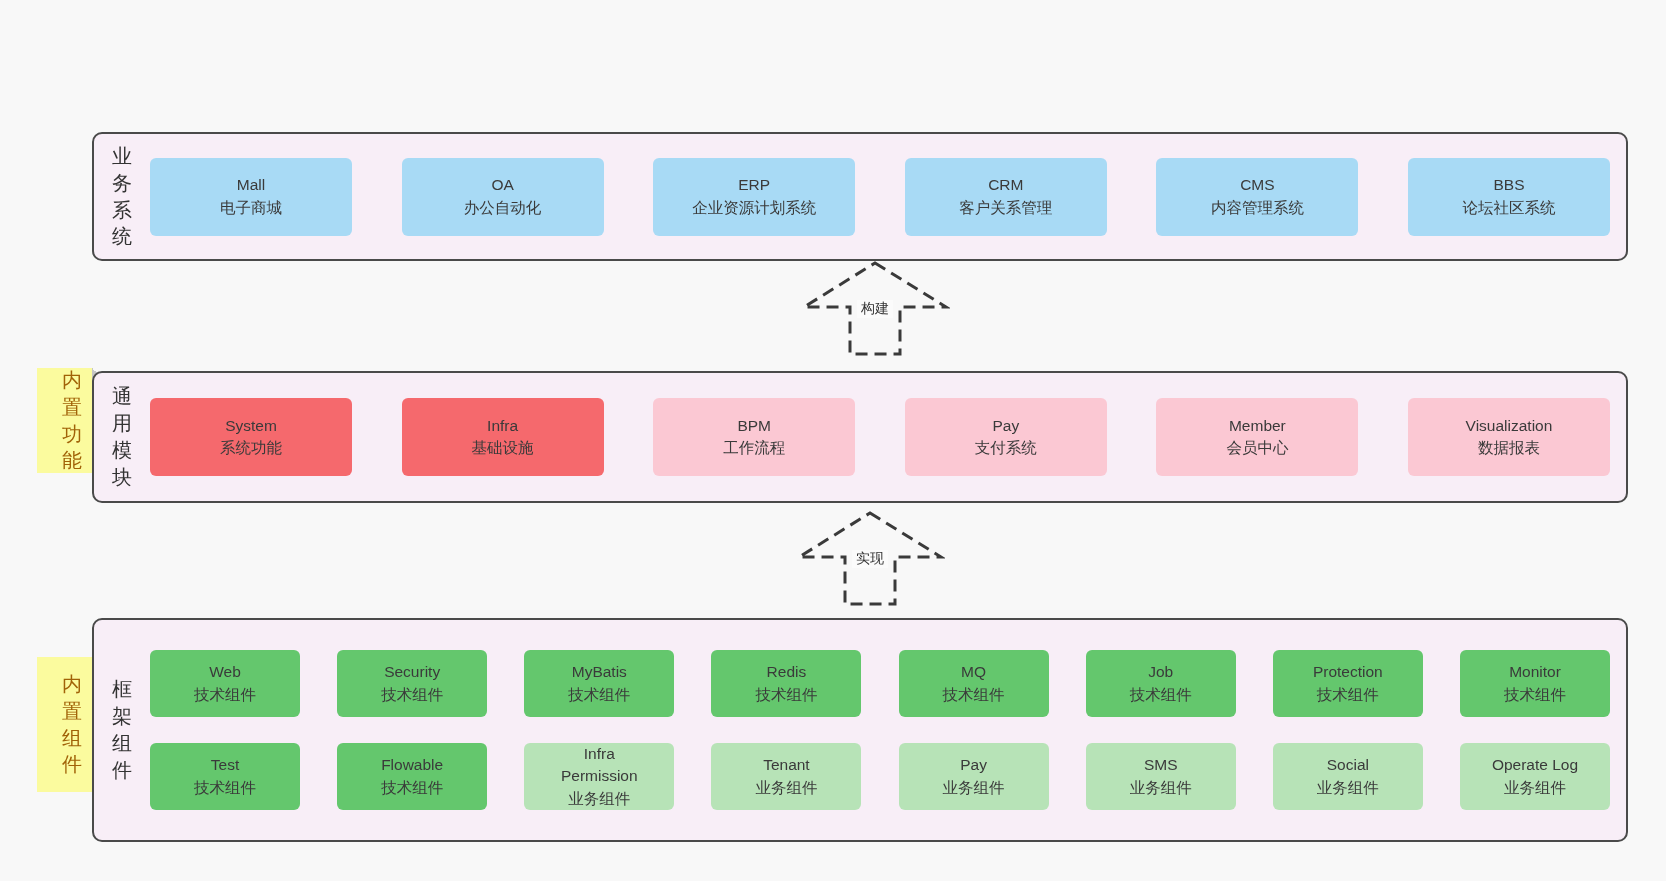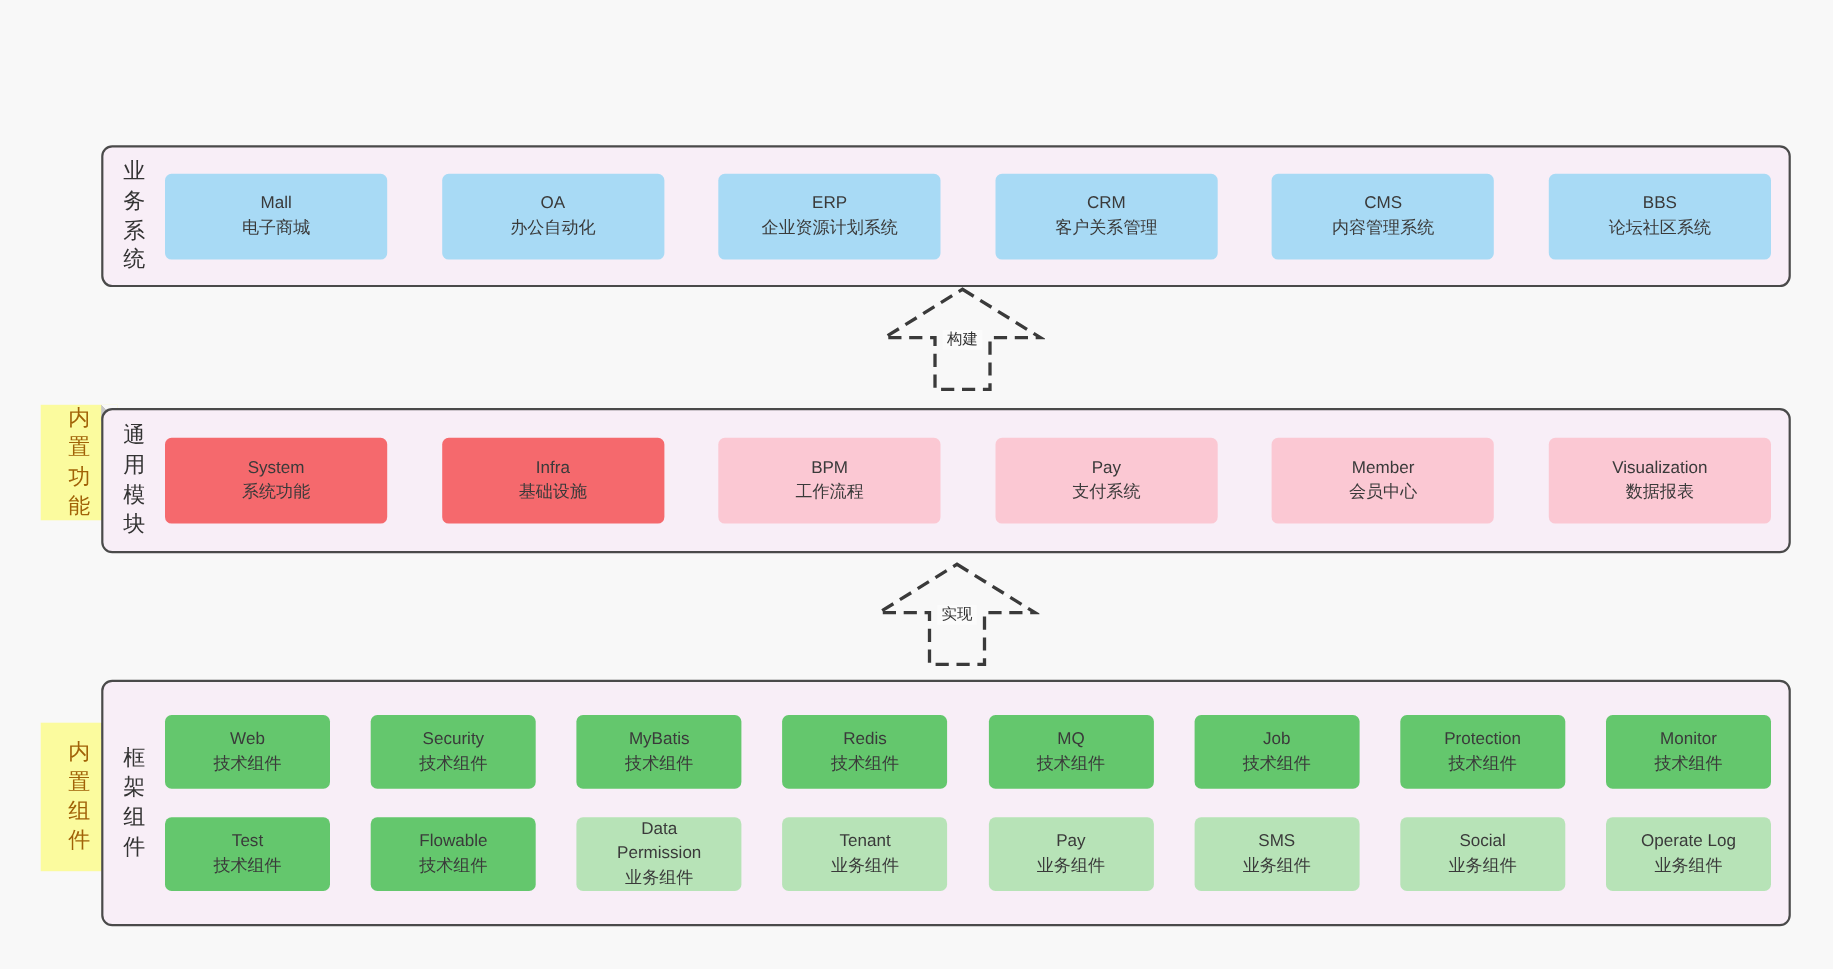--- a/index.html
+++ b/index.html
@@ -181,21 +181,21 @@
       <div class="row">
         <div class="box green w150">
           <div class="t">Test</div>
           <div class="s">技术组件</div>
         </div>
         <div class="box green w150">
           <div class="t">Flowable</div>
           <div class="s">技术组件</div>
         </div>
         <div class="box green-light w150">
-          <div class="t narrow">Data Permission</div>
+          <div class="t narrow">Infra Permission</div>
           <div class="s">业务组件</div>
         </div>
         <div class="box green-light w150">
           <div class="t">Tenant</div>
           <div class="s">业务组件</div>
         </div>
         <div class="box green-light w150">
           <div class="t">Pay</div>
           <div class="s">业务组件</div>
         </div>

